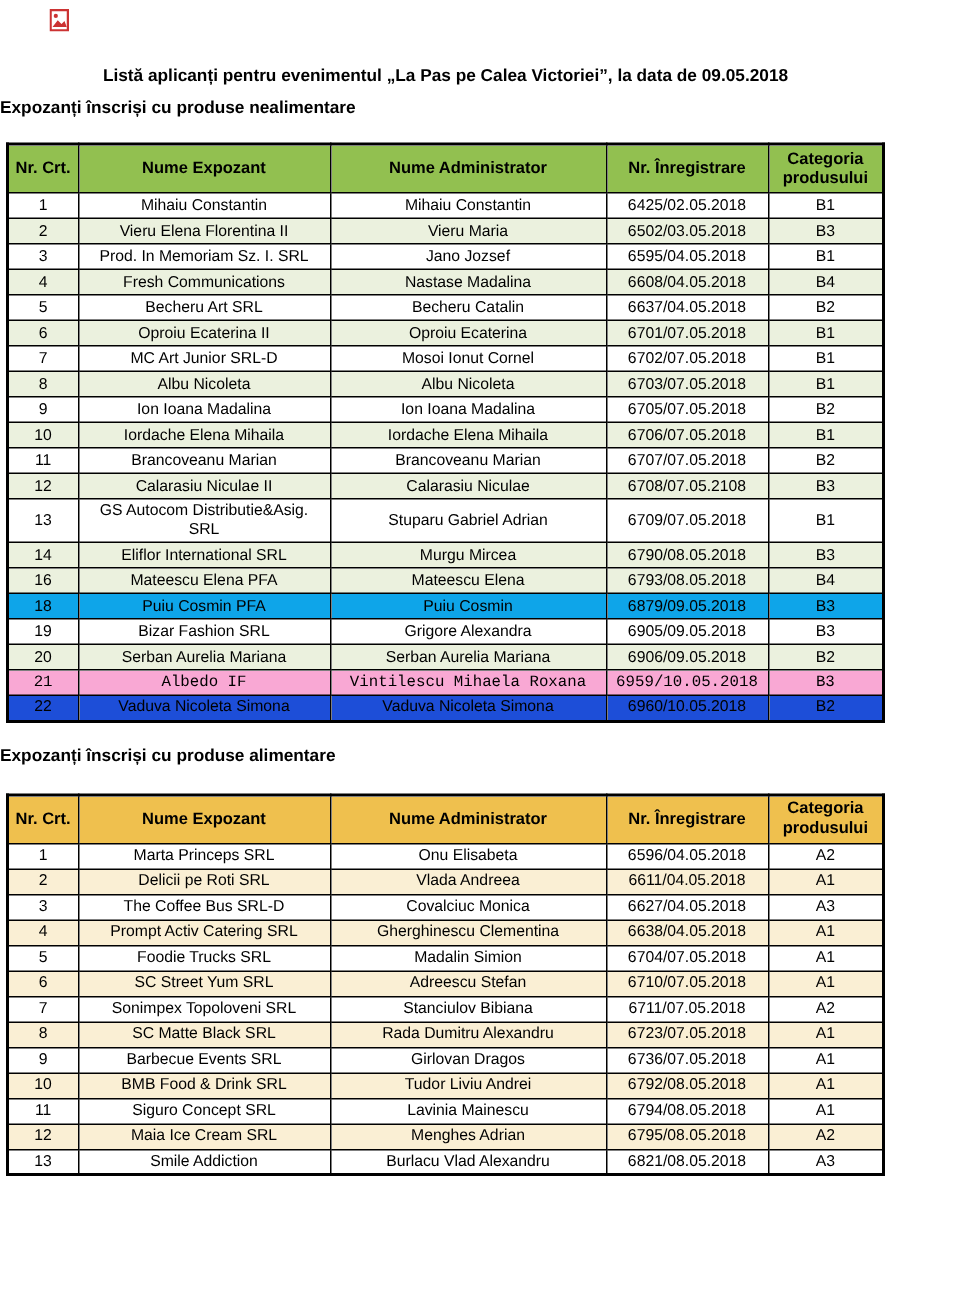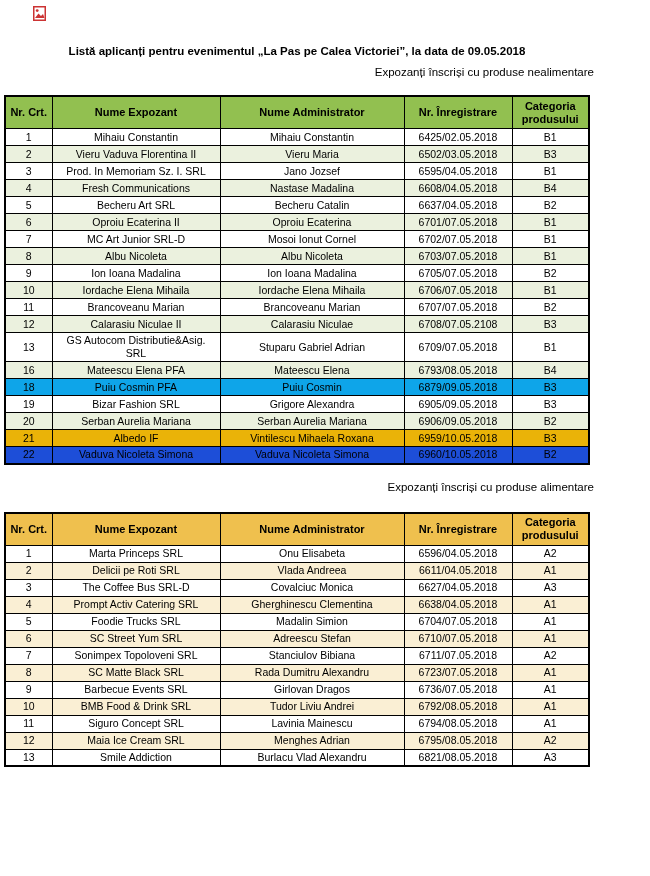--- a/index.html
+++ b/index.html
@@ -25,22 +25,22 @@
     display: inline-block;
   }
   .main-title {
     margin-top: 44px;
     text-align: center;
     font-weight: bold;
     font-size: 11.5px;
     line-height: 14px;
   }
   .section-title {
-    text-align: right;
-    font-weight: normal;
+    text-align: left;
+    font-weight: bold;
     font-size: 11.5px;
     line-height: 14px;
   }
   .section:first-of-type .section-title { margin-top: 7px; }
   .section + .section .section-title { margin-top: 15px; }
   table.list {
     border-collapse: collapse;
     margin: 16px auto 0 auto;
     width: 584px;
     table-layout: fixed;
@@ -100,21 +100,21 @@
           <tbody>
             <tr style="background: rgb(255, 255, 255);">
               <td>1</td>
               <td>Mihaiu Constantin</td>
               <td>Mihaiu Constantin</td>
               <td>6425/02.05.2018</td>
               <td>B1</td>
             </tr>
             <tr style="background: rgb(235, 241, 222);">
               <td>2</td>
-              <td>Vieru Vaduva Florentina II</td>
+              <td>Vieru Elena Florentina II</td>
               <td>Vieru Maria</td>
               <td>6502/03.05.2018</td>
               <td>B3</td>
             </tr>
             <tr style="background: rgb(255, 255, 255);">
               <td>3</td>
               <td>Prod. In Memoriam Sz. I. SRL</td>
               <td>Jano Jozsef</td>
               <td>6595/04.05.2018</td>
               <td>B1</td>
@@ -183,20 +183,27 @@
               <td>B3</td>
             </tr>
             <tr style="background: rgb(255, 255, 255);">
               <td>13</td>
               <td>GS Autocom Distributie&amp;Asig. SRL</td>
               <td>Stuparu Gabriel Adrian</td>
               <td>6709/07.05.2018</td>
               <td>B1</td>
             </tr>
             <tr style="background: rgb(235, 241, 222);">
+              <td>14</td>
+              <td>Eliflor International SRL</td>
+              <td>Murgu Mircea</td>
+              <td>6790/08.05.2018</td>
+              <td>B3</td>
+            </tr>
+            <tr style="background: rgb(235, 241, 222);">
               <td>16</td>
               <td>Mateescu Elena PFA</td>
               <td>Mateescu Elena</td>
               <td>6793/08.05.2018</td>
               <td>B4</td>
             </tr>
             <tr style="background: #0ea5e9;">
               <td>18</td>
               <td>Puiu Cosmin PFA</td>
               <td>Puiu Cosmin</td>
@@ -210,21 +217,21 @@
               <td>6905/09.05.2018</td>
               <td>B3</td>
             </tr>
             <tr style="background: rgb(235, 241, 222);">
               <td>20</td>
               <td>Serban Aurelia Mariana</td>
               <td>Serban Aurelia Mariana</td>
               <td>6906/09.05.2018</td>
               <td>B2</td>
             </tr>
-            <tr style="background: #eab308;">
+            <tr style="background: #f9a8d4; font-family: Liberation Mono, monospace;">
               <td>21</td>
               <td>Albedo IF</td>
               <td>Vintilescu Mihaela Roxana</td>
               <td>6959/10.05.2018</td>
               <td>B3</td>
             </tr>
             <tr style="background: #1d4ed8;">
               <td>22</td>
               <td>Vaduva Nicoleta Simona</td>
               <td>Vaduva Nicoleta Simona</td>

